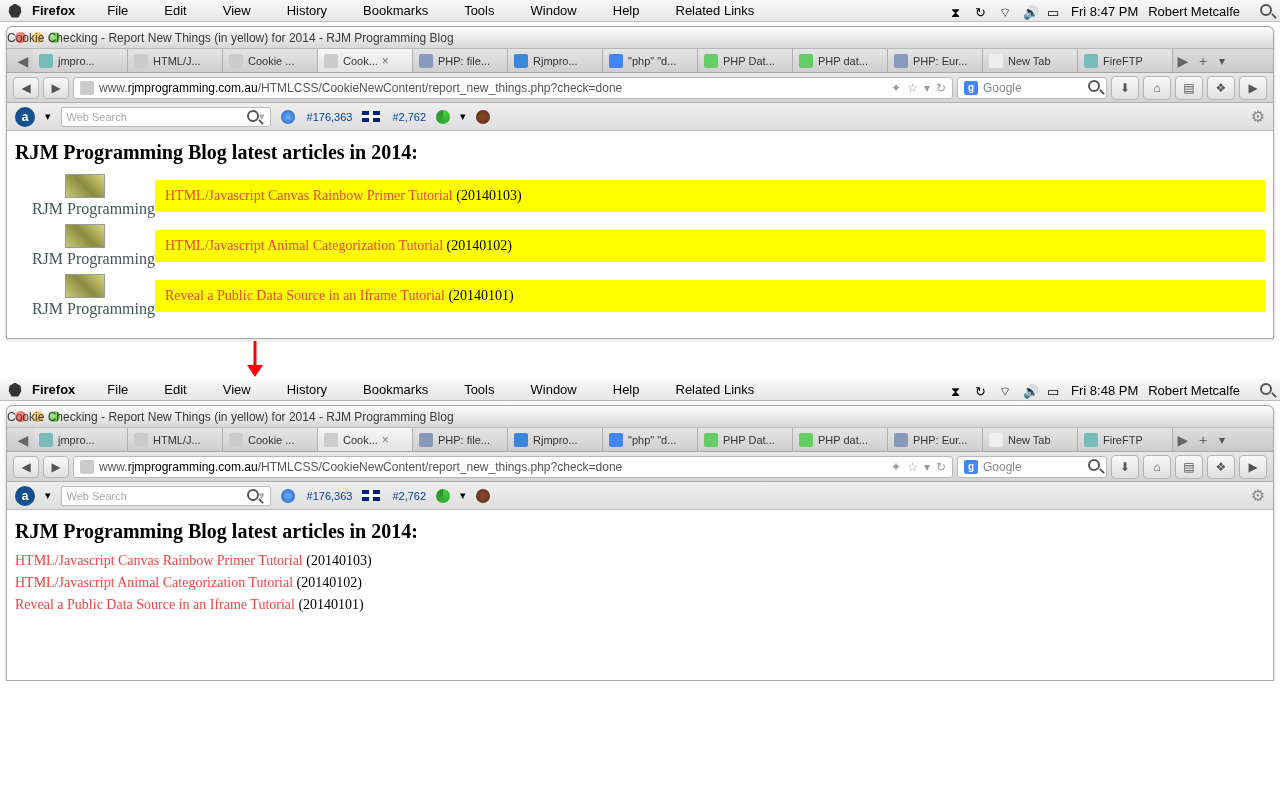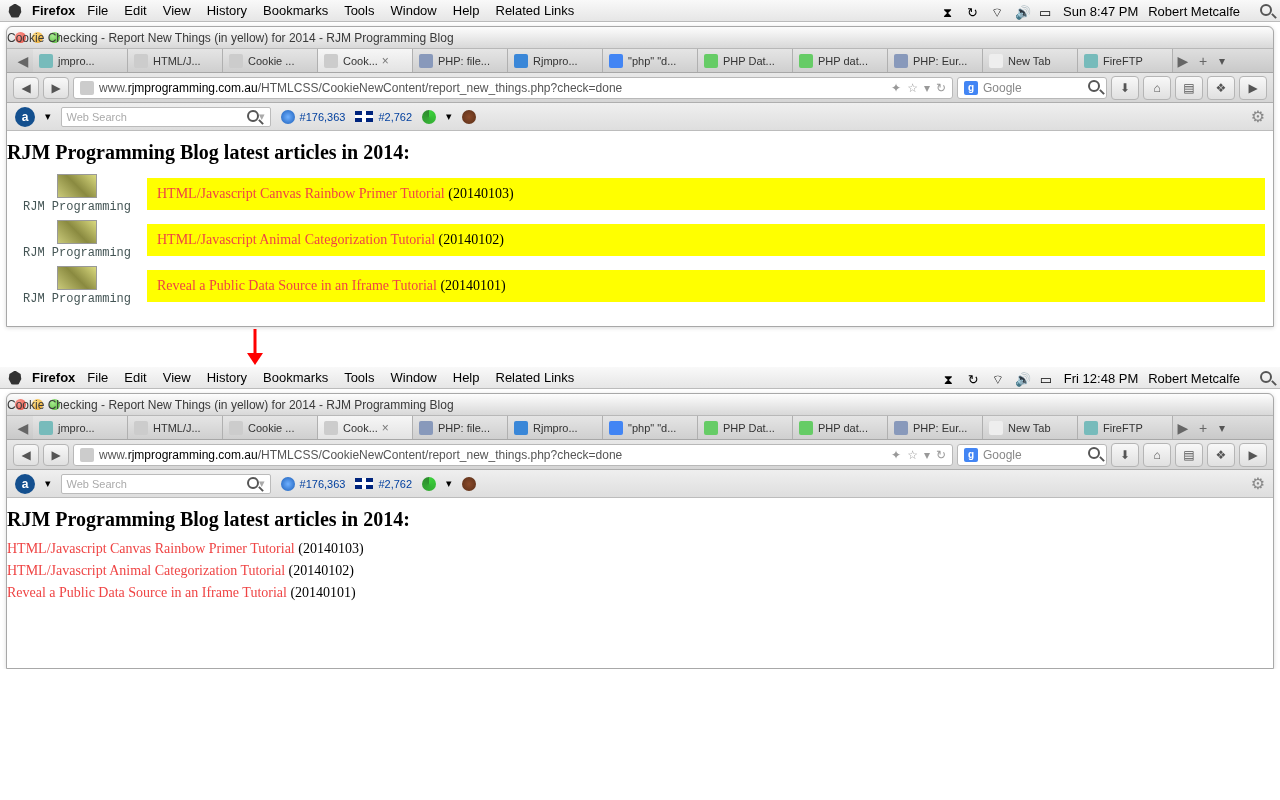--- a/index.html
+++ b/index.html
@@ -20,21 +20,21 @@
     padding: 3px 8px;
     font-size: 13px;
     position: relative;
   }
   .menubar .apple {
     width: 14px; height: 14px; margin-right: 10px;
     background: #333; border-radius: 3px 3px 5px 5px;
     clip-path: polygon(50% 0, 90% 25%, 95% 60%, 75% 100%, 25% 100%, 5% 60%, 10% 25%);
   }
   .menubar .appname { font-weight: bold; margin-right: 12px; }
-  .menubar .mi { margin-right: 16px; cursor: default; }
+  .menubar .mi { margin-right: 16px; cursor: default; margin-left: 20px; }
   .menubar .right {
     position: absolute; right: 8px; top: 0; height: 22px;
     display: flex; align-items: center;
   }
   .menubar .right span { margin-left: 10px; }
   .sysicon { display:inline-block; width:14px; height:12px; }
   .searchglass {
     width:12px;height:12px;border:2px solid #555;border-radius:50%;
     position:relative;display:inline-block;
   }
@@ -123,40 +123,40 @@
     height:28px;background:linear-gradient(#efefef,#dedede);
     border-bottom:1px solid #bcbcbc;
     display:flex;align-items:center;padding:0 8px;gap:10px;font-size:11px;
   }
   .alexabar .aicon{width:20px;height:20px;border-radius:50%;background:#14508f;color:#fff;display:flex;align-items:center;justify-content:center;font-weight:bold;font-size:12px;}
   .websearch{
     width:210px;height:20px;border:1px solid #bbb;border-radius:2px;background:#fff;
     display:flex;align-items:center;padding:0 5px;color:#aaa;
   }
   .websearch .mag{margin-left:auto;color:#888;}
-  .rank{display:flex;align-items:center;gap:5px;color:#003f9e;}
+  .rank{display:flex;align-items:center;gap:12px;color:#003f9e;}
   .rank .globe{width:14px;height:14px;border-radius:50%;background:radial-gradient(#6fb0ff,#1a5db8);}
   .flag{width:18px;height:11px;background:#00247d;position:relative;}
   .flag::before{content:"";position:absolute;inset:0;background:
     linear-gradient(transparent 40%,#fff 40%,#fff 60%,transparent 60%),
     linear-gradient(90deg,transparent 40%,#fff 40%,#fff 60%,transparent 60%);}
   .pill{width:14px;height:14px;border-radius:50%;background:conic-gradient(#3bd23b,#2e8b2e);}
   .reload{width:14px;height:14px;border-radius:50%;background:radial-gradient(#8a4a2a,#5a2f18);}
   .alexabar .gear{margin-left:auto;color:#888;font-size:16px;}
   
   .page{
-    background:#fff;padding:6px 8px 14px 0;font-family:"Times New Roman",serif;
+    background:#fff;padding:6px 8px 14px 8px;font-family:"Times New Roman",serif;
   }
   .page h2{font-size:20px;margin:4px 0 10px 0;font-weight:bold;}
   .article-row{
     display:flex;align-items:center;margin-bottom:6px;
   }
   .logo-cell{
-    width:140px;text-align:center;font-size:12px;color:#455;
-    font-family:Liberation Mono, monospace;
+    width:140px;text-align:right;font-size:16px;color:#455;
+    font-family:Liberation Serif, serif;
   }
   .logo-cell .thumb{
     width:40px;height:24px;margin:0 auto 2px auto;
     background:linear-gradient(45deg,#c9c97a,#8a8a40,#d9d97f);
     border:1px solid #999;
   }
   .highlight-row{
     flex:1;background:#ffff00;padding:8px 10px;font-size:14px;
   }
   .highlight-row a, .plain-row a{color:#ef4444;text-decoration:none;}
@@ -177,21 +177,21 @@
   <span class="mi">Tools</span>
   <span class="mi">Window</span>
   <span class="mi">Help</span>
   <span class="mi">Related Links</span>
   <div class="right">
     <span class="sysicon">⧗</span>
     <span class="sysicon">↻</span>
     <span class="sysicon">⌔</span>
     <span class="sysicon">🔊</span>
     <span class="sysicon">▭</span>
-    <span>Sun 8:47 PM</span>
+    <span>Fri 8:47 PM</span>
     <span>Robert Metcalfe</span>
     <span><span class="searchglass"></span></span>
   </div>
 </div>
 
 <div class="window">
   <div class="titlebar">
     <div class="traffic">
       <div class="dot r"></div>
       <div class="dot y"></div>
@@ -359,21 +359,21 @@
   <span class="mi">Tools</span>
   <span class="mi">Window</span>
   <span class="mi">Help</span>
   <span class="mi">Related Links</span>
   <div class="right">
     <span class="sysicon">⧗</span>
     <span class="sysicon">↻</span>
     <span class="sysicon">⌔</span>
     <span class="sysicon">🔊</span>
     <span class="sysicon">▭</span>
-    <span>Fri 12:48 PM</span>
+    <span>Fri 8:48 PM</span>
     <span>Robert Metcalfe</span>
     <span><span class="searchglass"></span></span>
   </div>
 </div>
 
 <div class="window">
   <div class="titlebar">
     <div class="traffic">
       <div class="dot r"></div>
       <div class="dot y"></div>

